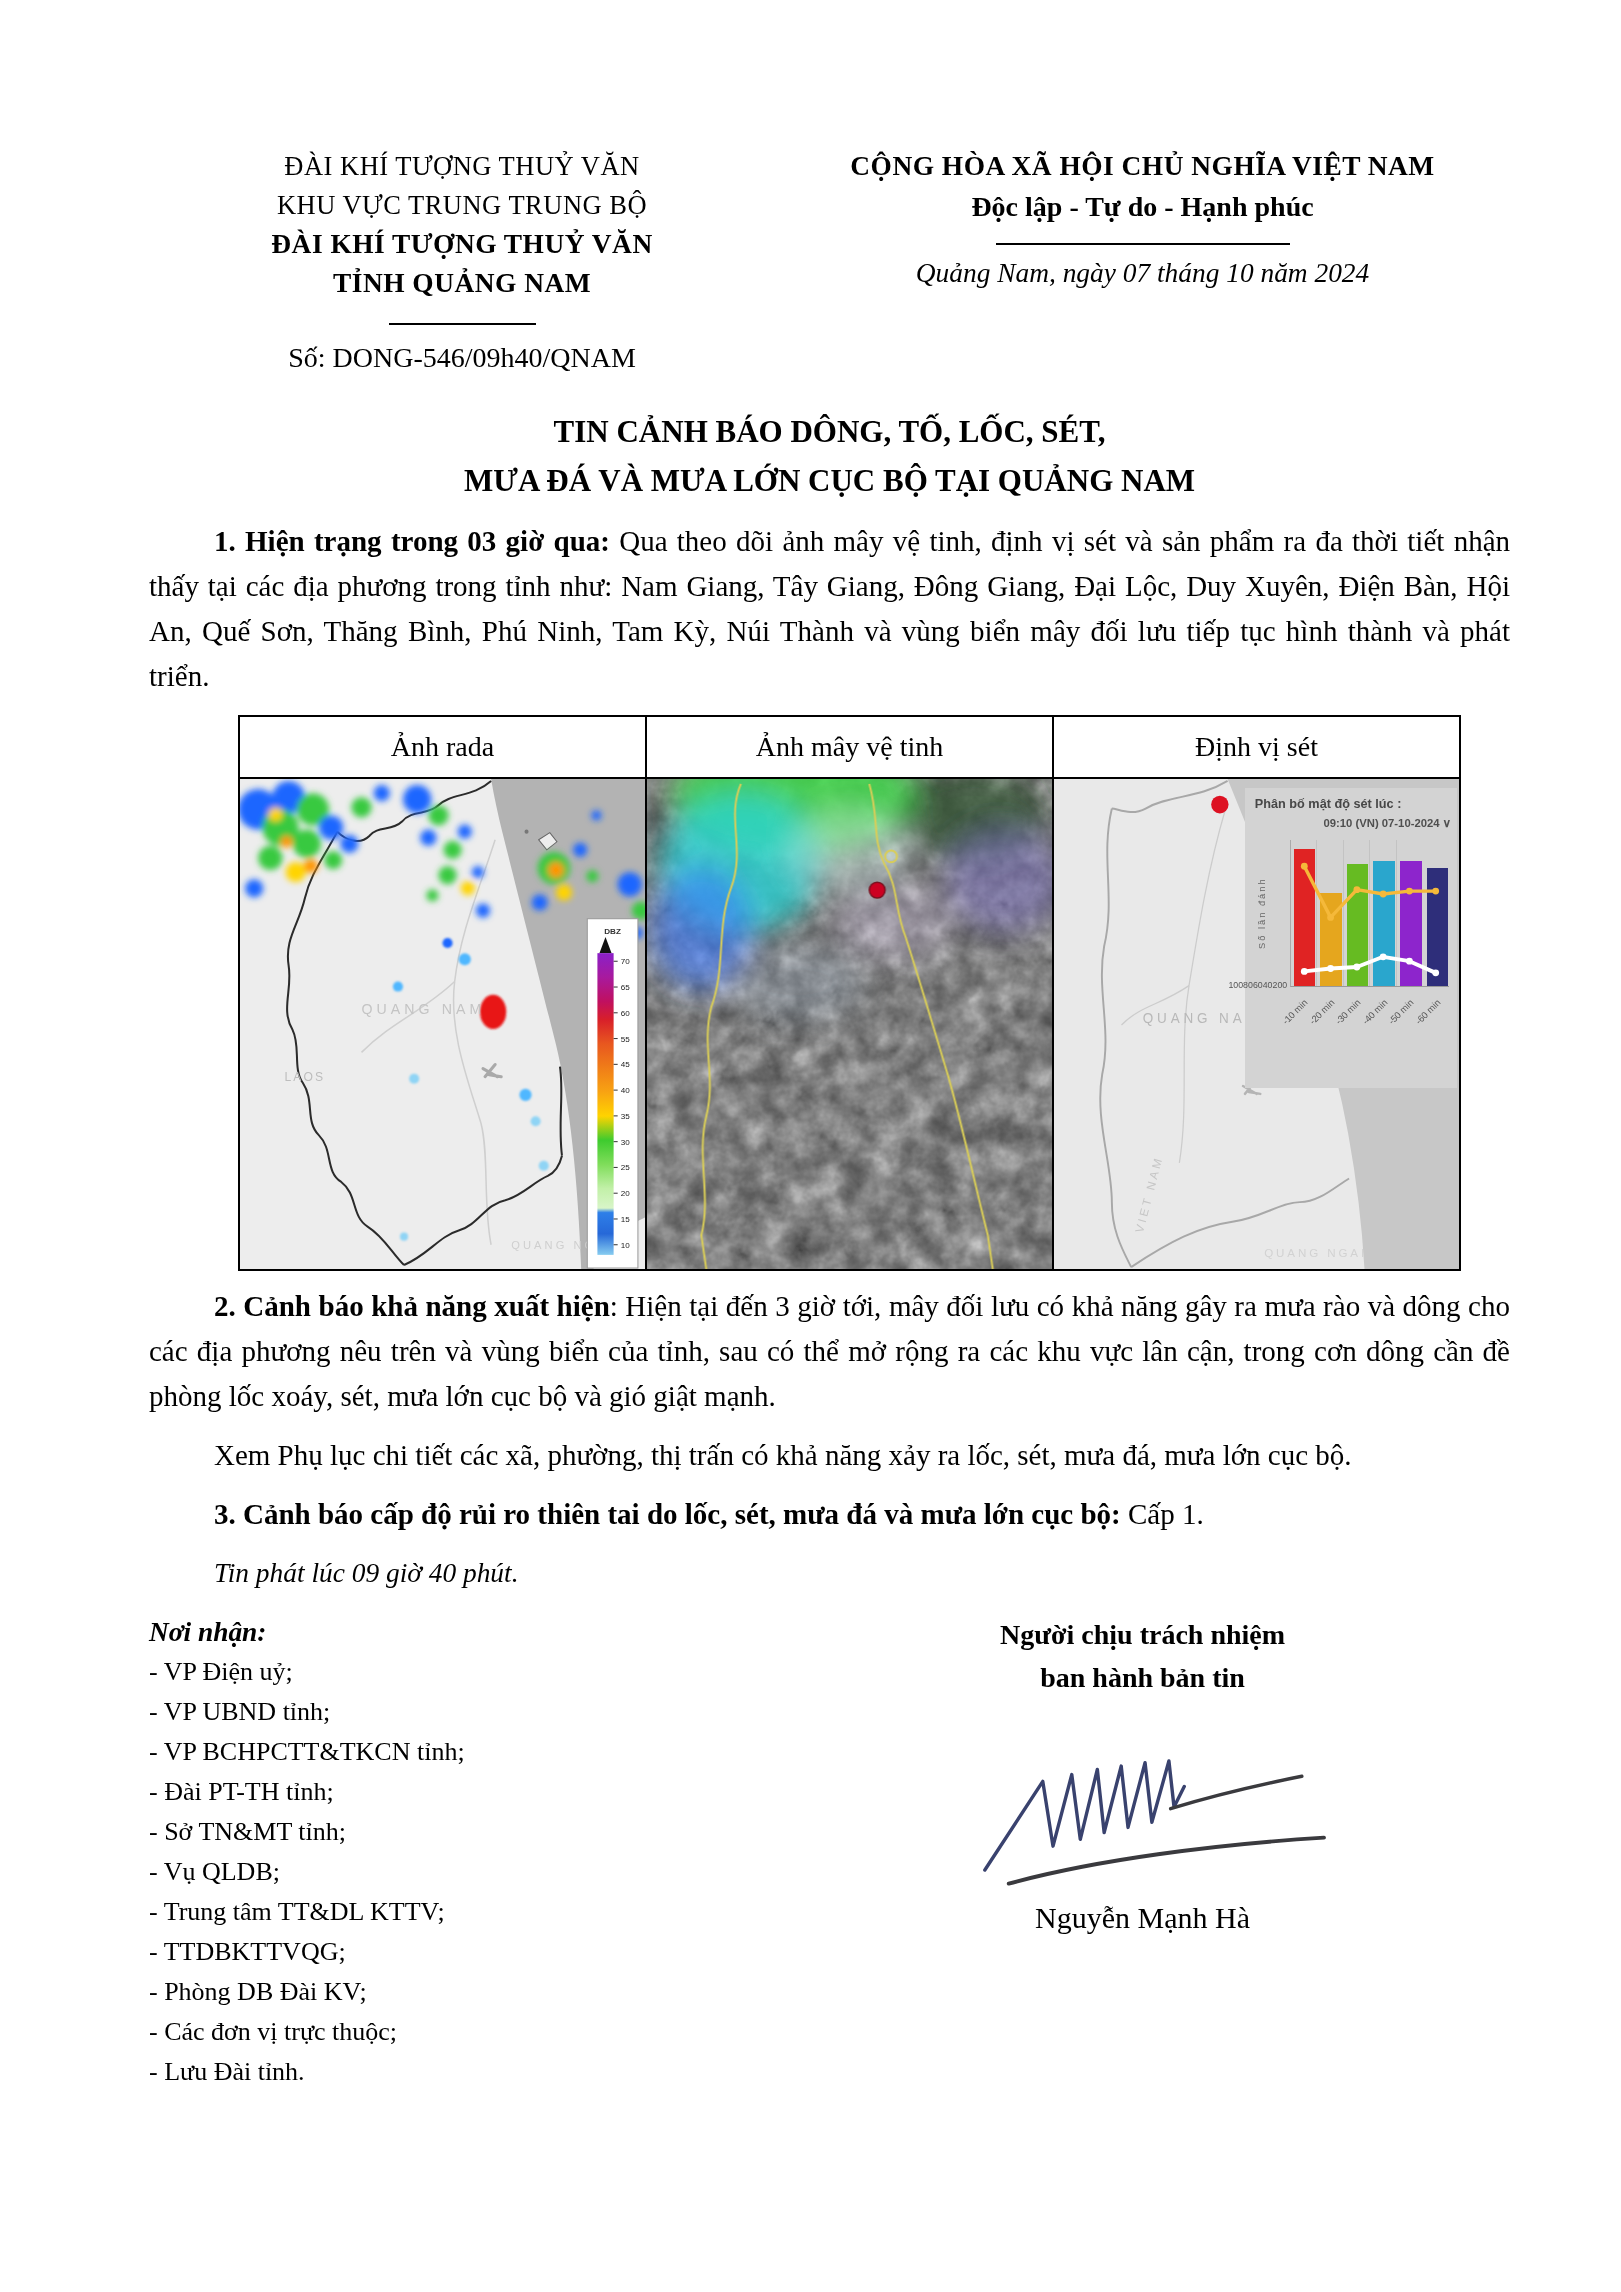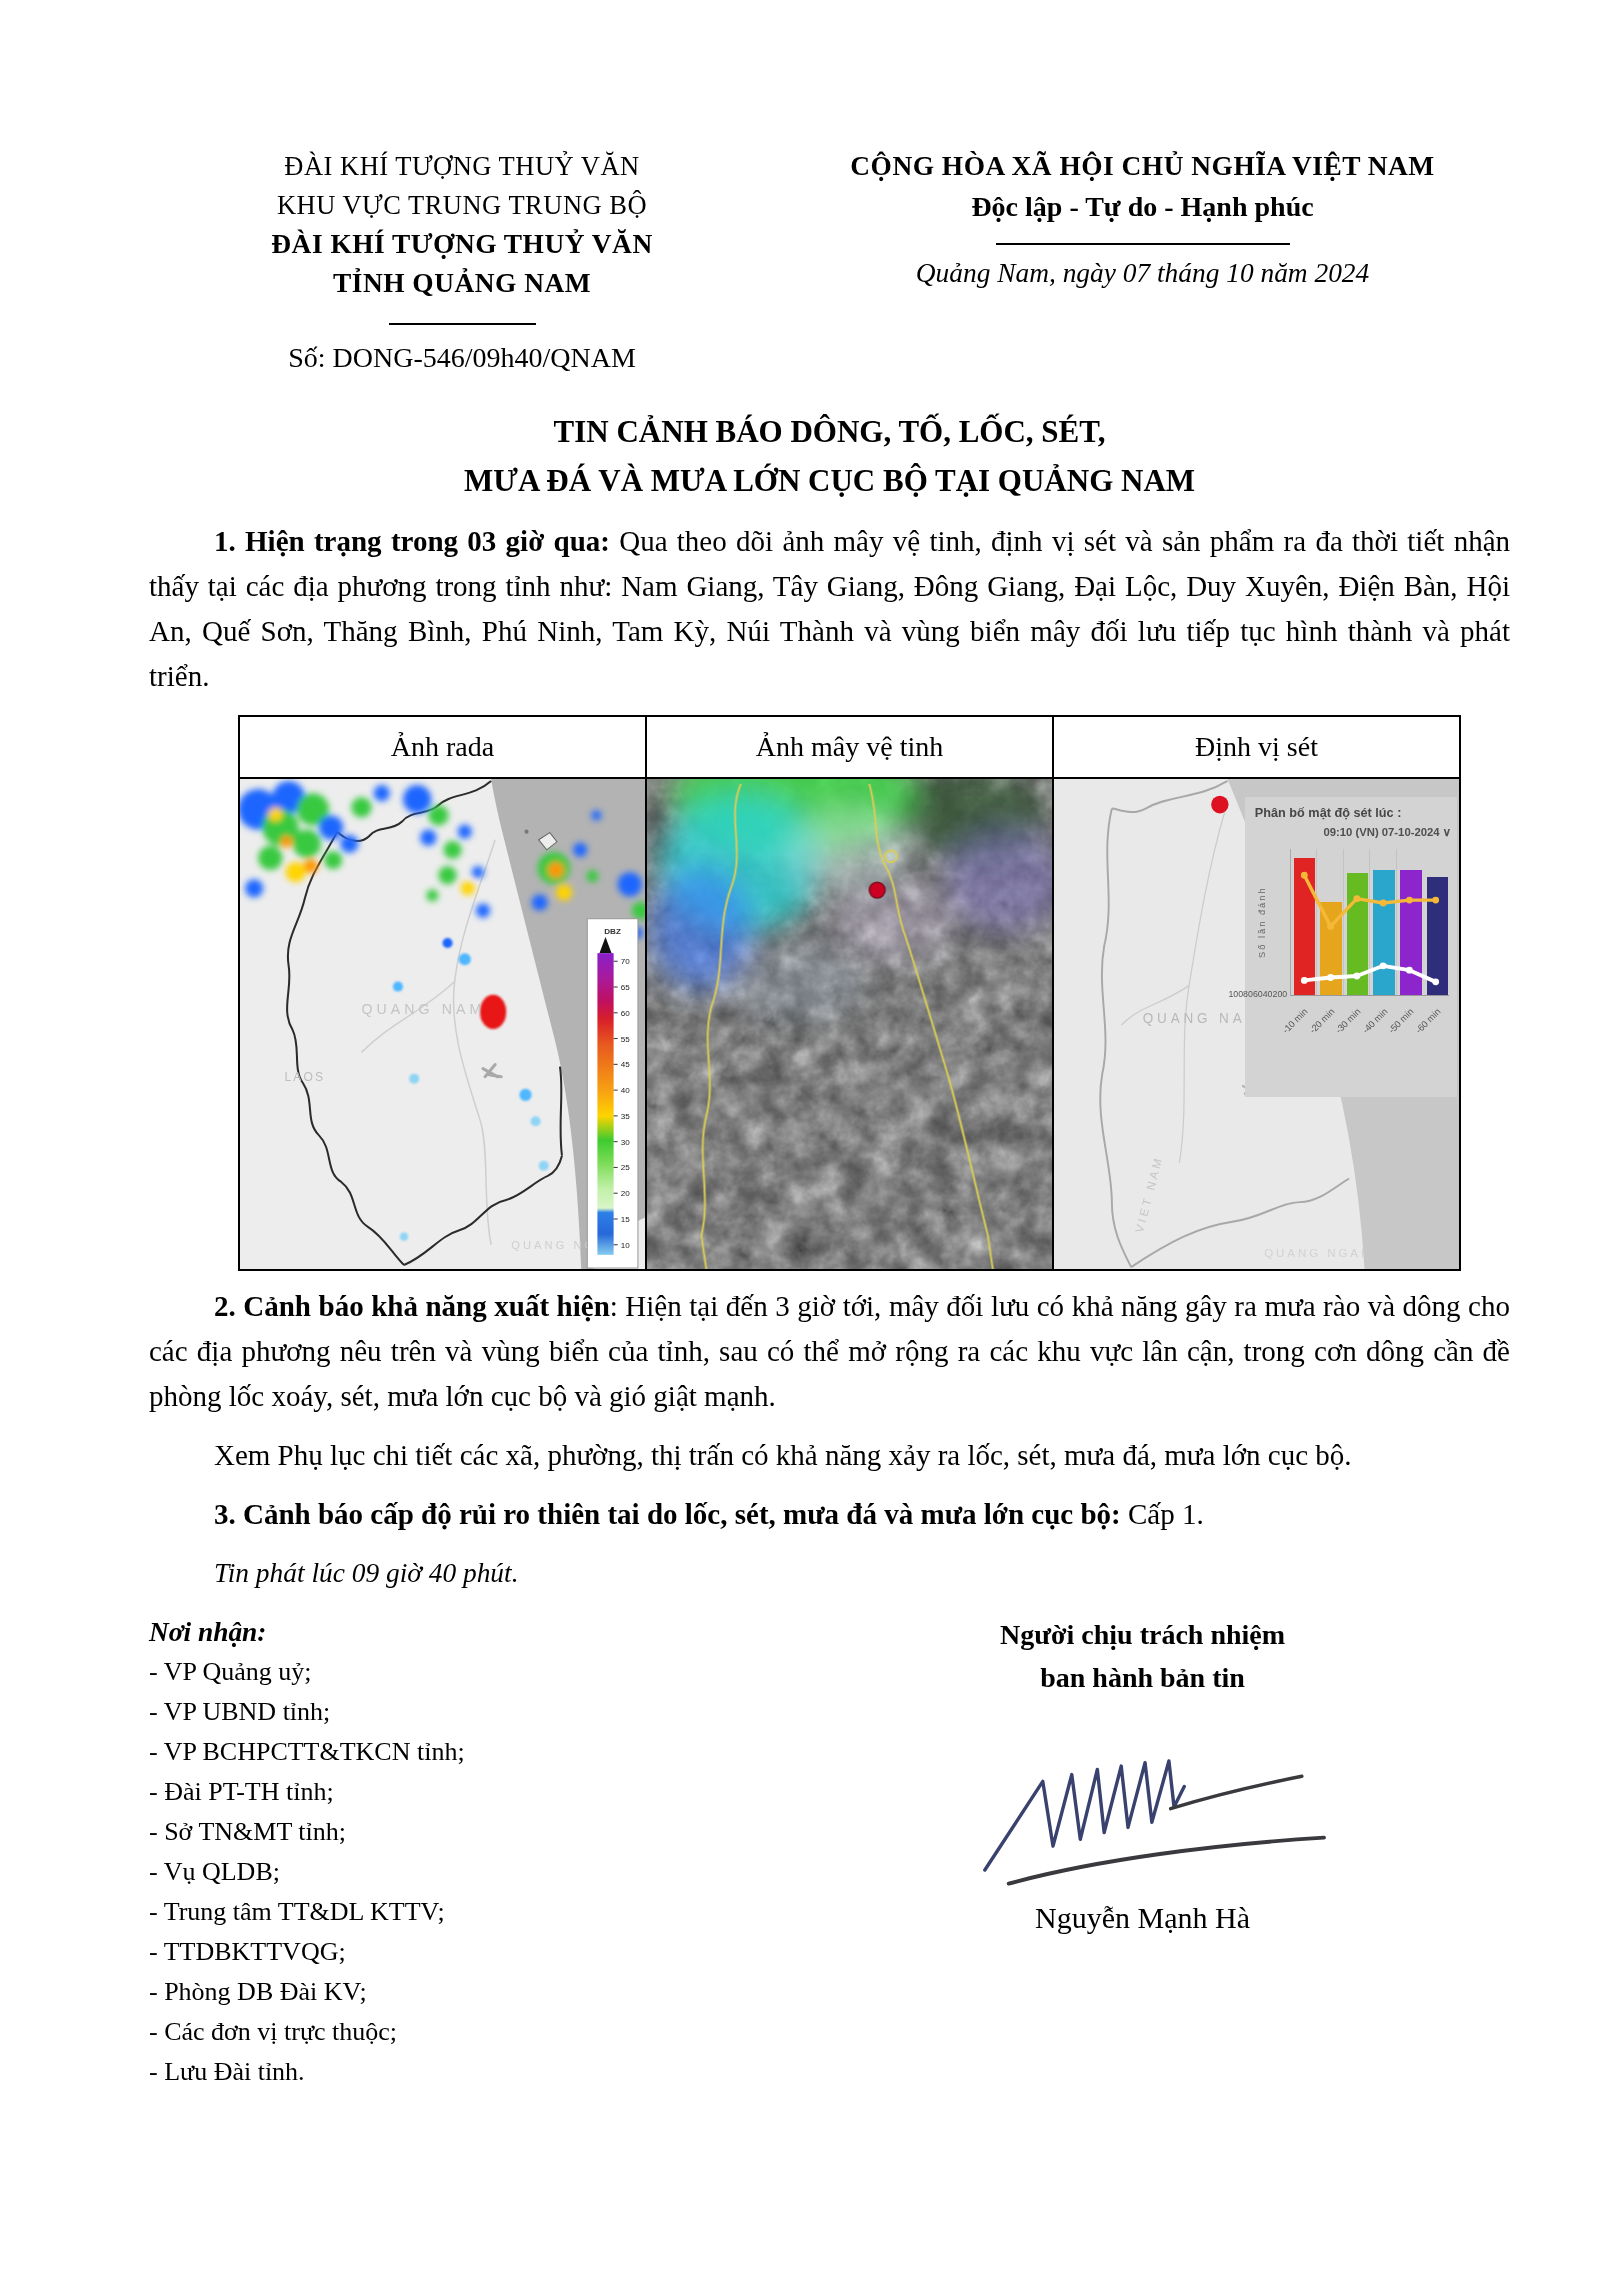--- a/index.html
+++ b/index.html
@@ -28,21 +28,21 @@
   
   table.wtable{border-collapse:collapse;table-layout:fixed;width:1223px;margin:15.7px 0 0 89px}
   table.wtable th{border:2px solid #000;font-weight:normal;font-size:28px;padding:6.9px 0;height:62px}
   table.wtable{border:2.9px solid #000}
   table.wtable td{border:2px solid #000;height:490px;vertical-align:middle;padding:0}
   .imgbox{width:100%;height:100%;position:relative;overflow:hidden}
   td.c1{padding:7.8px}  td.c2{padding:2.9px}  td.c3{padding:3.9px}
   .imgbox svg{display:block;width:100%;height:100%}
 
   
-  .lpanel{position:absolute;top:18px;right:2px;width:212px;height:300px;background:#d3d3d3;
+  .lpanel{position:absolute;top:9px;right:2px;width:212px;height:300px;background:#d3d3d3;
           padding:9.8px 5.9px 5.9px 9.8px;font-family:"Liberation Sans",sans-serif}
   .lc-title{font-size:12.7px;font-weight:bold;color:#474747}
   .lc-drop{font-size:11.3px;color:#4f4f4f;text-align:right;margin-top:5px;font-weight:bold}
   .lc-drop .chev{font-size:11.8px;margin-left:2.9px}
   .lc-chartrow{display:flex;margin-top:9.8px}
   .lc-ylab{width:13.7px;height:147px;display:flex;align-items:center;justify-content:center;
            writing-mode:vertical-rl;transform:rotate(180deg);font-size:9.3px;color:#666;letter-spacing:2px}
   .lc-yticks{width:21.6px;height:155px;display:flex;justify-content:flex-end;
              align-items:flex-end;font-size:8.8px;color:#555;padding:0 2.9px 0 0;margin-top:-4.9px}
   .lc-plotwrap{position:relative;width:159px;height:147px;border-left:1px solid #aaa;border-bottom:1px solid #999;
@@ -378,21 +378,21 @@
   <p class="para">Xem Phụ lục chi tiết các xã, phường, thị trấn có khả năng xảy ra lốc, sét, mưa đá, mưa lớn cục bộ.</p>
 
   <p class="para"><b>3. Cảnh báo cấp độ rủi ro thiên tai do lốc, sét, mưa đá và mưa lớn cục bộ:</b><span> Cấp 1.</span></p>
 
   <p class="issue">Tin phát lúc 09 giờ 40 phút.</p>
 
   <div class="footer">
     <div class="f-left">
       <div class="rcpt-title">Nơi nhận:</div>
       <div>
-          <div class="rcpt">- VP Quảng uỷ;</div>
+          <div class="rcpt">- VP Điện uỷ;</div>
           <div class="rcpt">- VP UBND tỉnh;</div>
           <div class="rcpt">- VP BCHPCTT&amp;TKCN tỉnh;</div>
           <div class="rcpt">- Đài PT-TH tỉnh;</div>
           <div class="rcpt">- Sở TN&amp;MT tỉnh;</div>
           <div class="rcpt">- Vụ QLDB;</div>
           <div class="rcpt">- Trung tâm TT&amp;DL KTTV;</div>
           <div class="rcpt">- TTDBKTTVQG;</div>
           <div class="rcpt">- Phòng DB Đài KV;</div>
           <div class="rcpt">- Các đơn vị trực thuộc;</div>
           <div class="rcpt">- Lưu Đài tỉnh.</div>

